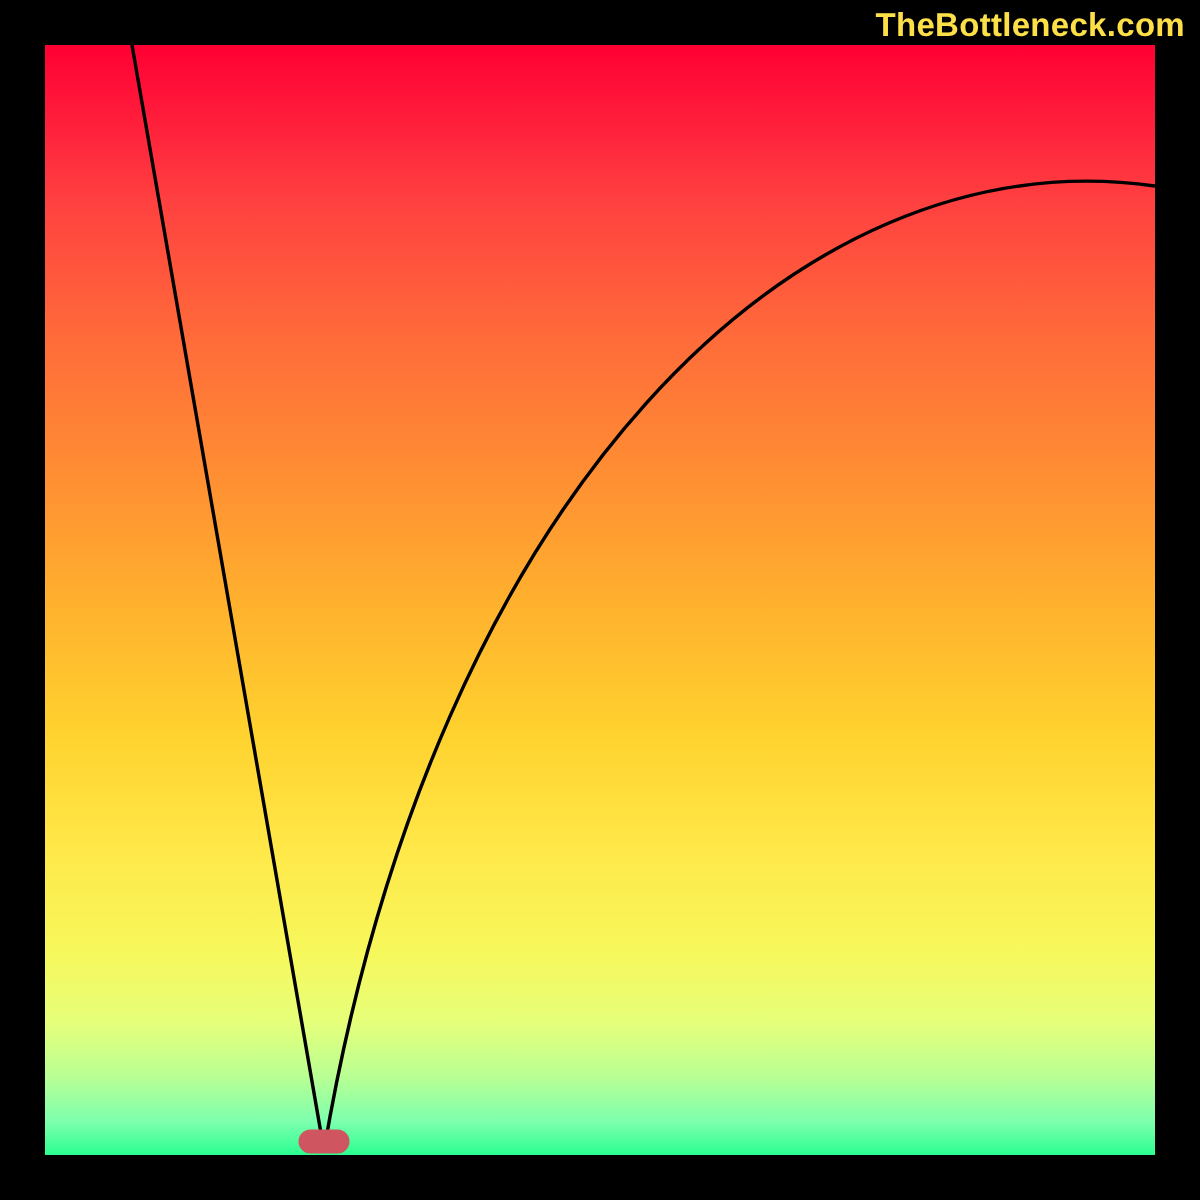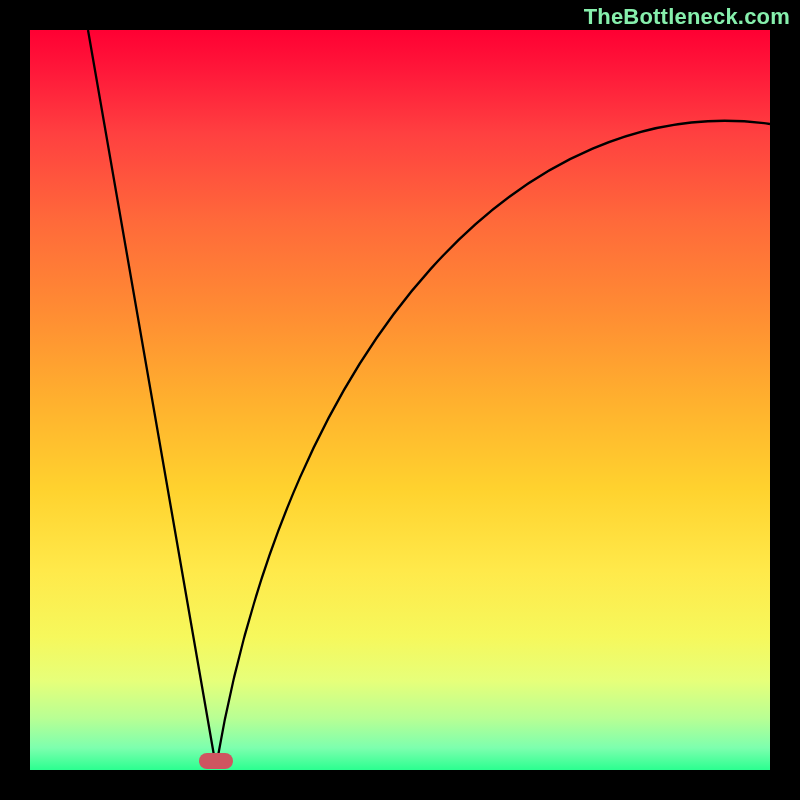--- a/index.html
+++ b/index.html
@@ -38,21 +38,21 @@
       #e6ff7a 88%,
       #b8ff94 93%,
       #7dffae 97%,
       #2bff90 100%
     );
   }
   .watermark {
     position: absolute;
     top: 4px;
     right: 10px;
-    color: #86efac;
+    color: #fde047;
     font-size: 22px;
     font-weight: 600;
     letter-spacing: 0.2px;
     user-select: none;
     text-align: center;
   }
   .marker {
     position: absolute;
     width: 34px;
     height: 16px;

